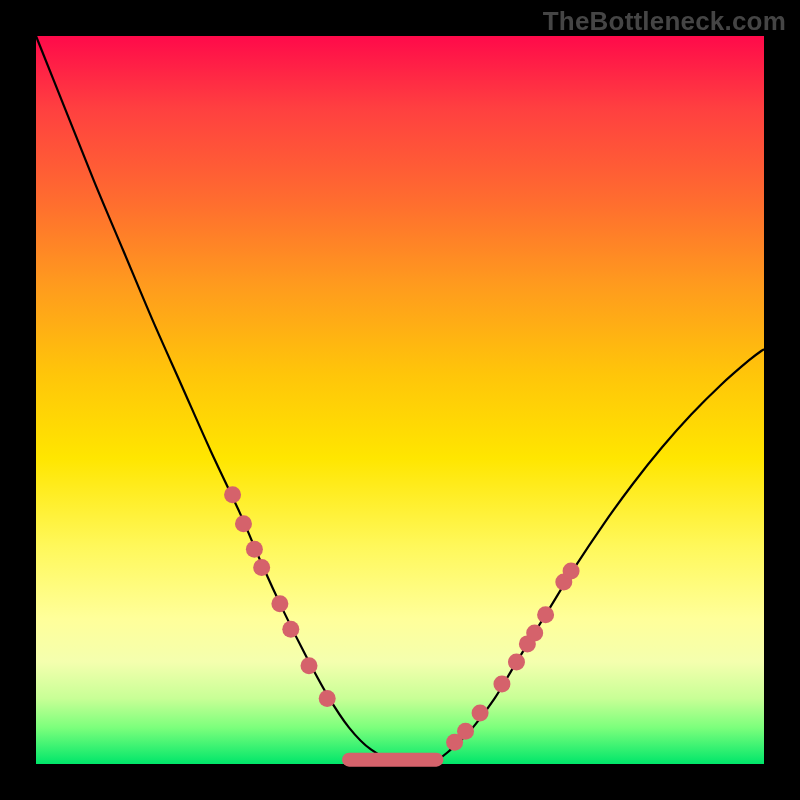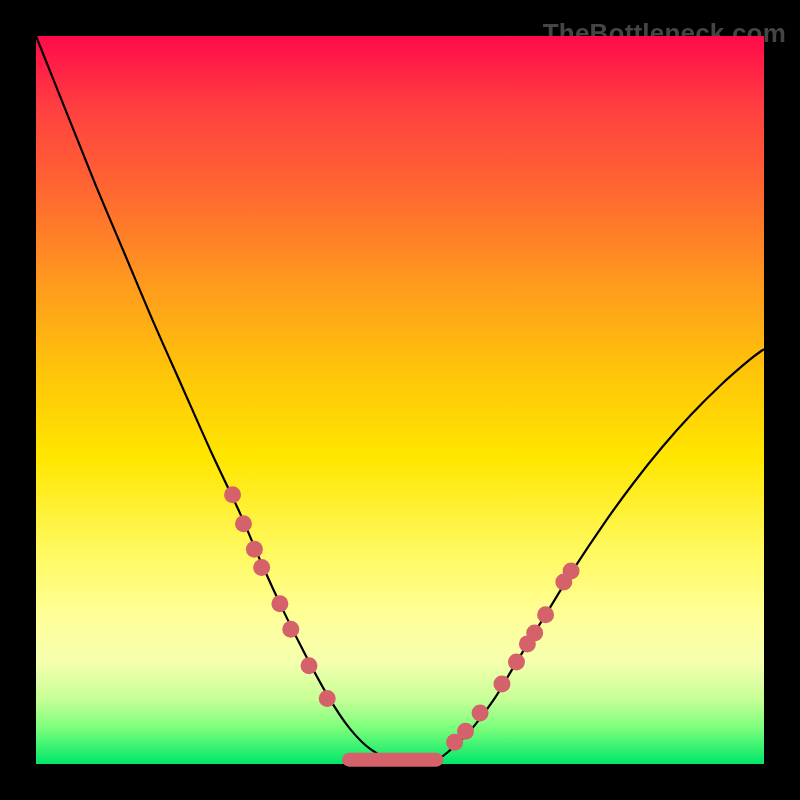--- a/index.html
+++ b/index.html
@@ -14,21 +14,21 @@
   .frame {
     position: absolute;
     top: 0;
     left: 0;
     width: 800px;
     height: 800px;
     background: #000;
   }
   .watermark {
     position: absolute;
-    top: 18px;
+    top: 6px;
     right: 14px;
     font-size: 26px;
     font-weight: 600;
     color: #454545;
     letter-spacing: 0.2px;
   }
   .plot {
     position: absolute;
     top: 36px;
     left: 36px;

